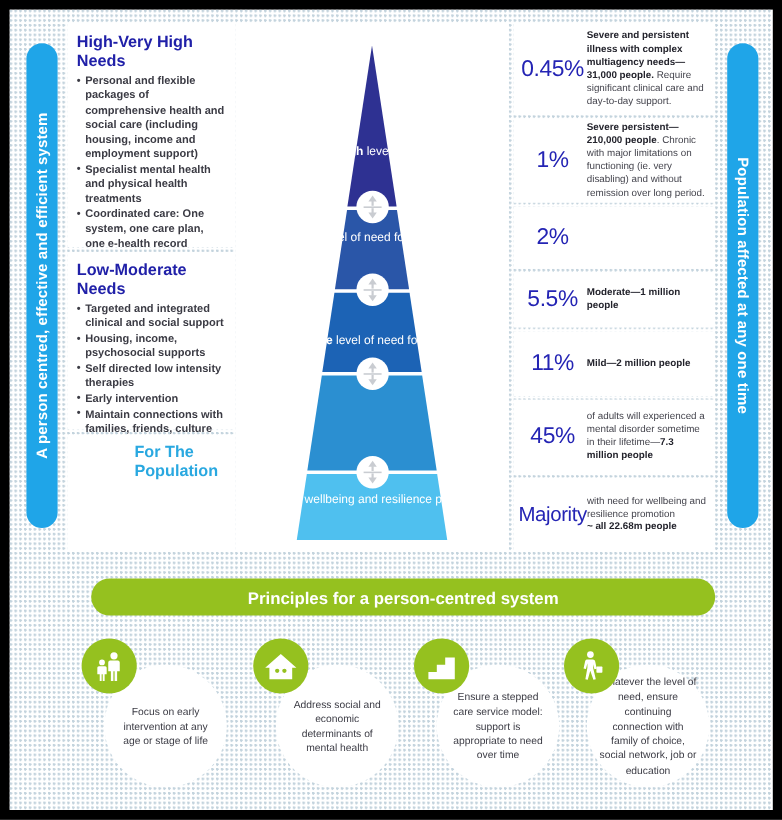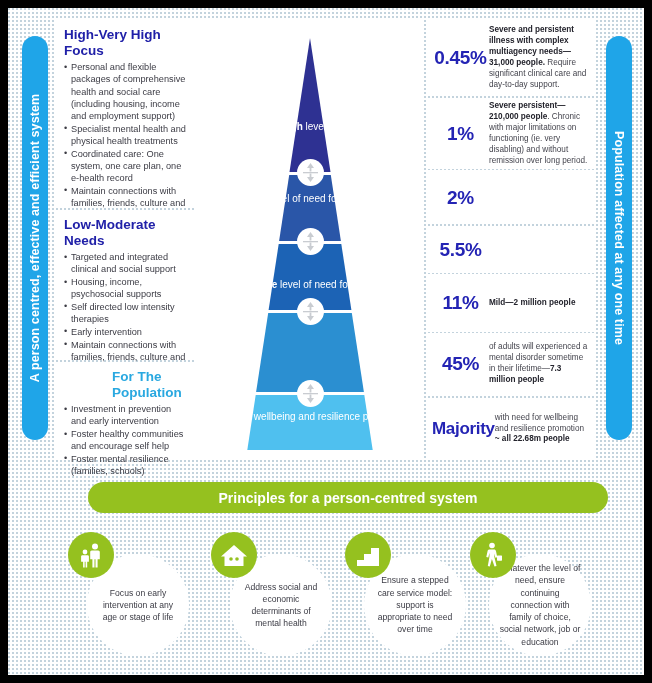--- a/index.html
+++ b/index.html
@@ -58,21 +58,21 @@
 
   .needs-title {
     font-size: 13.5px;
     font-weight: bold;
     margin-bottom: 3px;
     line-height: 1.15;
   }
   .needs-title.dark  { color: #2020a8; }
   .needs-title.light { color: #29a8e0; padding-left: 48px; }
 
-  .needs-list { list-style: none; }
+  .needs-list { list-style: none; font-weight: bold; }
   .needs-list li {
     font-size: 9.2px;
     line-height: 1.33;
     color: #3b3b44;
     padding-left: 7px;
     position: relative;
     margin-bottom: 0.5px;
   }
   .needs-list li:before {
     content: "•";
@@ -127,21 +127,21 @@
   .pct-row {
     background: #ffffff;
     display: flex;
     align-items: center;
     padding: 4px 5px 4px 4px;
     margin-bottom: 3px;
   }
   .pct-num {
     flex: 0 0 57px;
     color: #2424b4;
-    font-weight: bold;
+    font-weight: normal;
     font-size: 19px;
     text-align: center;
     letter-spacing: -0.3px;
   }
   .pct-num.small { font-size: 17px; }
   .pct-desc {
     flex: 1;
     font-size: 8.2px;
     line-height: 1.34;
     color: #44444d;
@@ -152,21 +152,21 @@
   #pct-1 { height: 70px; }
   #pct-2 { height: 52px; }
   #pct-3 { height: 46px; }
   #pct-4 { height: 54px; }
   #pct-5 { height: 62px; }
   #pct-6 { height: 62px; }
 
   
   #principles-banner {
     position: absolute;
-    left: 80px; top: 474px;
+    left: 68px; top: 474px;
     width: 520px; height: 31px;
     background: #95c11f;
     border-radius: 15.5px;
     color: #ffffff;
     font-weight: bold;
     font-size: 14px;
     display: flex;
     align-items: center;
     justify-content: center;
   }
@@ -215,21 +215,21 @@
 
   <div class="vbar" id="vbar-left">
     <span>A person centred, effective and efficient system</span>
   </div>
 
   <div class="vbar" id="vbar-right">
     <span>Population affected at any one time</span>
   </div>
 
   <div class="needs-panel" id="needs-0">
-    <div class="needs-title dark">High-Very High Focus</div>
+    <div class="needs-title dark">High-Very High Needs</div>
     <ul class="needs-list">
       <li>Personal and flexible packages of comprehensive health and social care (including housing, income and employment support)</li>
       <li>Specialist mental health and physical health treatments</li>
       <li>Coordinated care: One system, one care plan, one e-health record</li>
       <li>Maintain connections with families, friends, culture and community</li>
     </ul>
   </div>
 
   <div class="needs-panel" id="needs-1">
     <div class="needs-title dark">Low-Moderate Needs</div>
@@ -237,25 +237,20 @@
       <li>Targeted and integrated clinical and social support</li>
       <li>Housing, income, psychosocial supports</li>
       <li>Self directed low intensity therapies</li>
       <li>Early intervention</li>
       <li>Maintain connections with families, friends, culture and community</li>
     </ul>
   </div>
 
   <div class="needs-panel" id="needs-2">
     <div class="needs-title light">For The Population</div>
-    <ul class="needs-list">
-      <li>Investment in prevention and early intervention</li>
-      <li>Foster healthy communities and encourage self help</li>
-      <li>Foster mental resilience (families, schools)</li>
-    </ul>
   </div>
 
   <div id="pyramid-panel">
     <svg id="pyramid-svg" width="228" height="440" viewBox="0 0 228 440">
 
       <polygon points="114,18 134.5,152 93.5,152" fill="#2e3192"></polygon>
 
       <polygon points="93.2,155 134.8,155 144.9,221 83.1,221" fill="#2a56a8"></polygon>
 
       <polygon points="82.7,224 145.3,224 155.4,290 72.6,290" fill="#1c63b5"></polygon>
@@ -339,20 +334,23 @@
         <b>Severe persistent— 210,000 people</b><span>. Chronic with major limitations on functioning (ie. very disabling) and without remission over long period.</span>
       </div>
     </div>
 
     <div class="pct-row" id="pct-2">
       <div class="pct-num">2%</div>
     </div>
 
     <div class="pct-row" id="pct-3">
       <div class="pct-num">5.5%</div>
+      <div class="pct-desc">
+        <b>Moderate—1 million people</b><span></span>
+      </div>
     </div>
 
     <div class="pct-row" id="pct-4">
       <div class="pct-num">11%</div>
       <div class="pct-desc">
         <b>Mild—2 million people</b><span></span>
       </div>
     </div>
 
     <div class="pct-row" id="pct-5">

